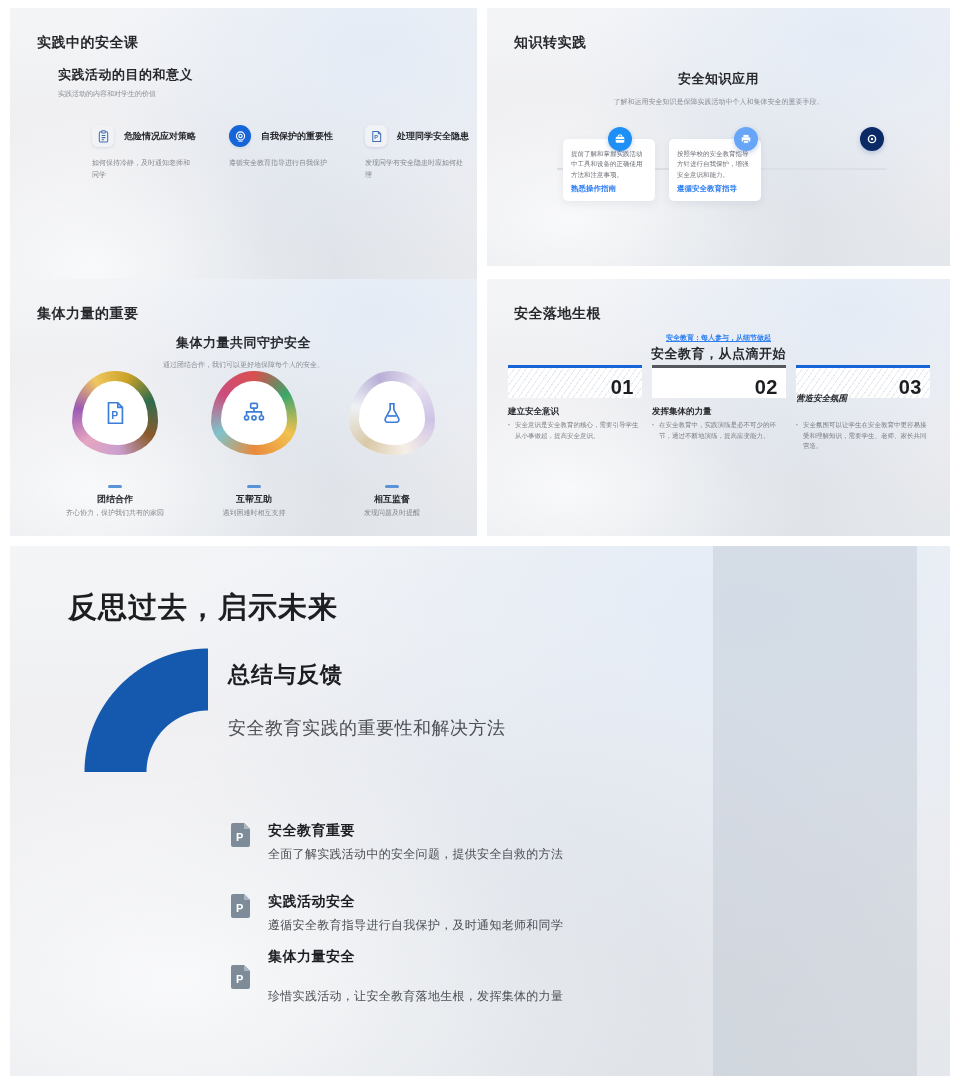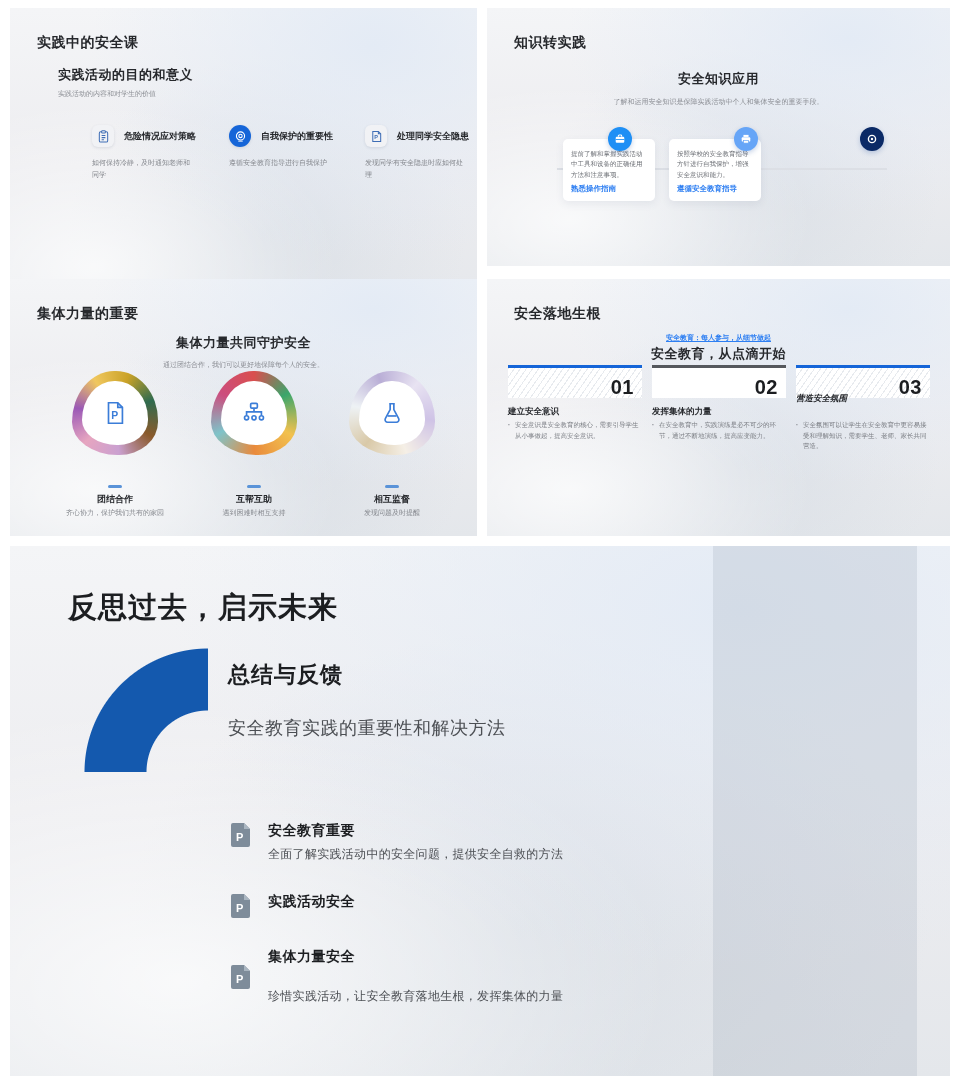--- a/index.html
+++ b/index.html
@@ -241,20 +241,21 @@
     <div class="s5-item-d" style="left:258px;top:300px;">全面了解实践活动中的安全问题，提供安全自救的方法</div>
 
     <div class="s5-ic" style="left:220px;top:347px;">
       <svg width="22" height="26" viewBox="0 0 22 26">
           <path d="M3 1h11l6 6v16a2 2 0 0 1-2 2H3a2 2 0 0 1-2-2V3a2 2 0 0 1 2-2z" fill="#7e8c9a"></path>
           <path d="M14 1l6 6h-6z" fill="#aab6c1"></path>
           <text x="6" y="19" font-size="11" font-weight="bold" fill="#ffffff" font-family="Liberation Sans, sans-serif">P</text>
         </svg>
     </div>
     <div class="s5-item-h" style="left:258px;top:347px;">实践活动安全</div>
+    <div class="s5-item-d" style="left:258px;top:371px;">遵循安全教育指导进行自我保护，及时通知老师和同学</div>
 
     <div class="s5-ic" style="left:220px;top:418px;">
       <svg width="22" height="26" viewBox="0 0 22 26">
           <path d="M3 1h11l6 6v16a2 2 0 0 1-2 2H3a2 2 0 0 1-2-2V3a2 2 0 0 1 2-2z" fill="#7e8c9a"></path>
           <path d="M14 1l6 6h-6z" fill="#aab6c1"></path>
           <text x="6" y="19" font-size="11" font-weight="bold" fill="#ffffff" font-family="Liberation Sans, sans-serif">P</text>
         </svg>
     </div>
     <div class="s5-item-h" style="left:258px;top:402px;">集体力量安全</div>
     <div class="s5-item-d" style="left:258px;top:442px;">珍惜实践活动，让安全教育落地生根，发挥集体的力量</div>

